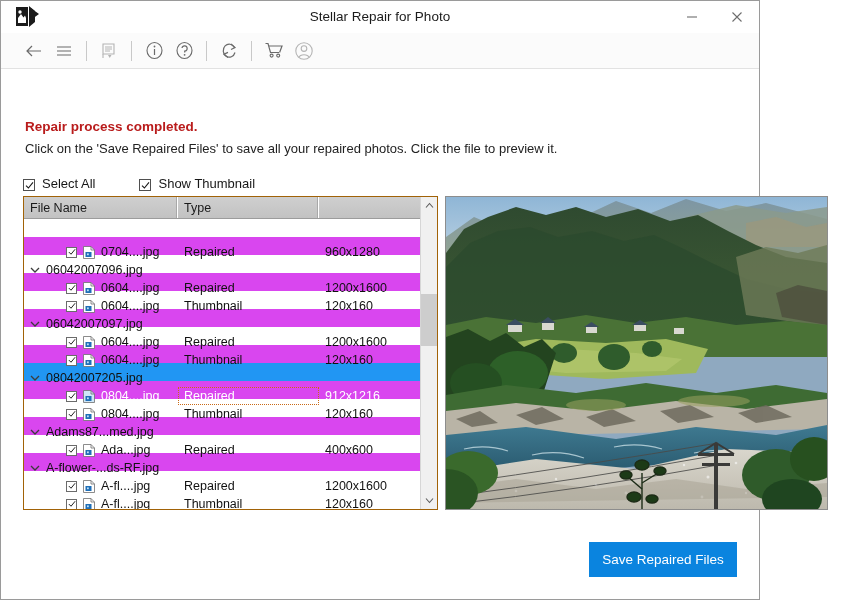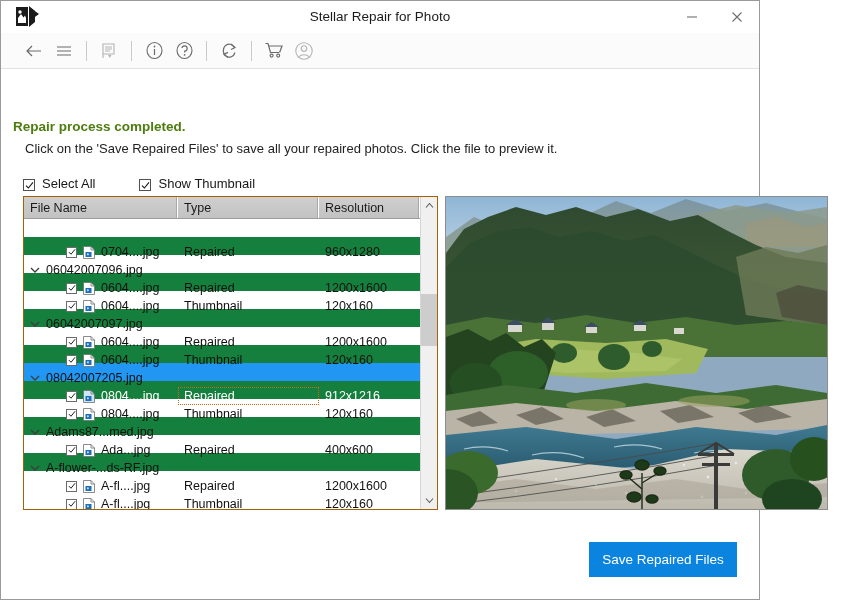--- a/index.html
+++ b/index.html
@@ -74,22 +74,22 @@
   }
 
   
   .body {
     flex: 1 1 auto;
     position: relative;
     background: #ffffff;
   }
 
   .msg-primary {
-    position: absolute; left: 12px; top: 50px;
-    font-size: 13.5px; font-weight: bold; color: #4d7c0f;
+    position: absolute; left: 24px; top: 50px;
+    font-size: 13.5px; font-weight: bold; color: #b91c1c;
   }
   .msg-secondary {
     position: absolute; left: 24px; top: 72px;
     font-size: 13px; color: #222;
   }
 
   
   .opt-row {
     position: absolute; left: 22px; top: 107px;
     display: flex; align-items: center;
@@ -143,21 +143,21 @@
     flex: 1 1 auto;
     overflow: hidden;
     font-size: 12.5px;
   }
   .row {
     display: flex; align-items: center;
     height: 18px;
     white-space: nowrap;
     color: #111;
   }
-  .row.alt { background: #15803d; }
+  .row.alt { background: #d946ef; }
   .row.selected { background: #2196f3; color: #ffffff; }
 
   .cell { overflow: hidden; white-space: nowrap; display: flex; align-items: center; margin-top: 48px; }
   .cell.c0 { width: 154px; flex: 0 0 154px; }
   .cell.c1 { width: 141px; flex: 0 0 141px; padding-left: 6px; }
   .cell.c2 { flex: 1 1 auto; padding-left: 6px; }
 
   .row.selected .cell.c1 {
     border: 1px dotted #c96a18;
     height: 18px;
@@ -361,21 +361,20 @@
       </label>
     </div>
 
     <div class="list-panel">
       <div class="list-inner">
         <div class="list-main">
 
           <div class="thead">
             <div class="th c0">File Name</div>
             <div class="th c1">Type</div>
-            <div class="th c2">Resolution</div>
           </div>
 
           <div class="tbody" id="file-rows">
               <div class="row">
                 <div class="cell c0">
                   <span class="indent"></span>
                   <span class="rcb">
                     <svg width="8" height="8" viewBox="0 0 9 9">
                       <path d="M1 4.6 L3.4 7 L8 1.4" fill="none" stroke="#1b1b1b" stroke-width="1.1"></path>
                     </svg>

